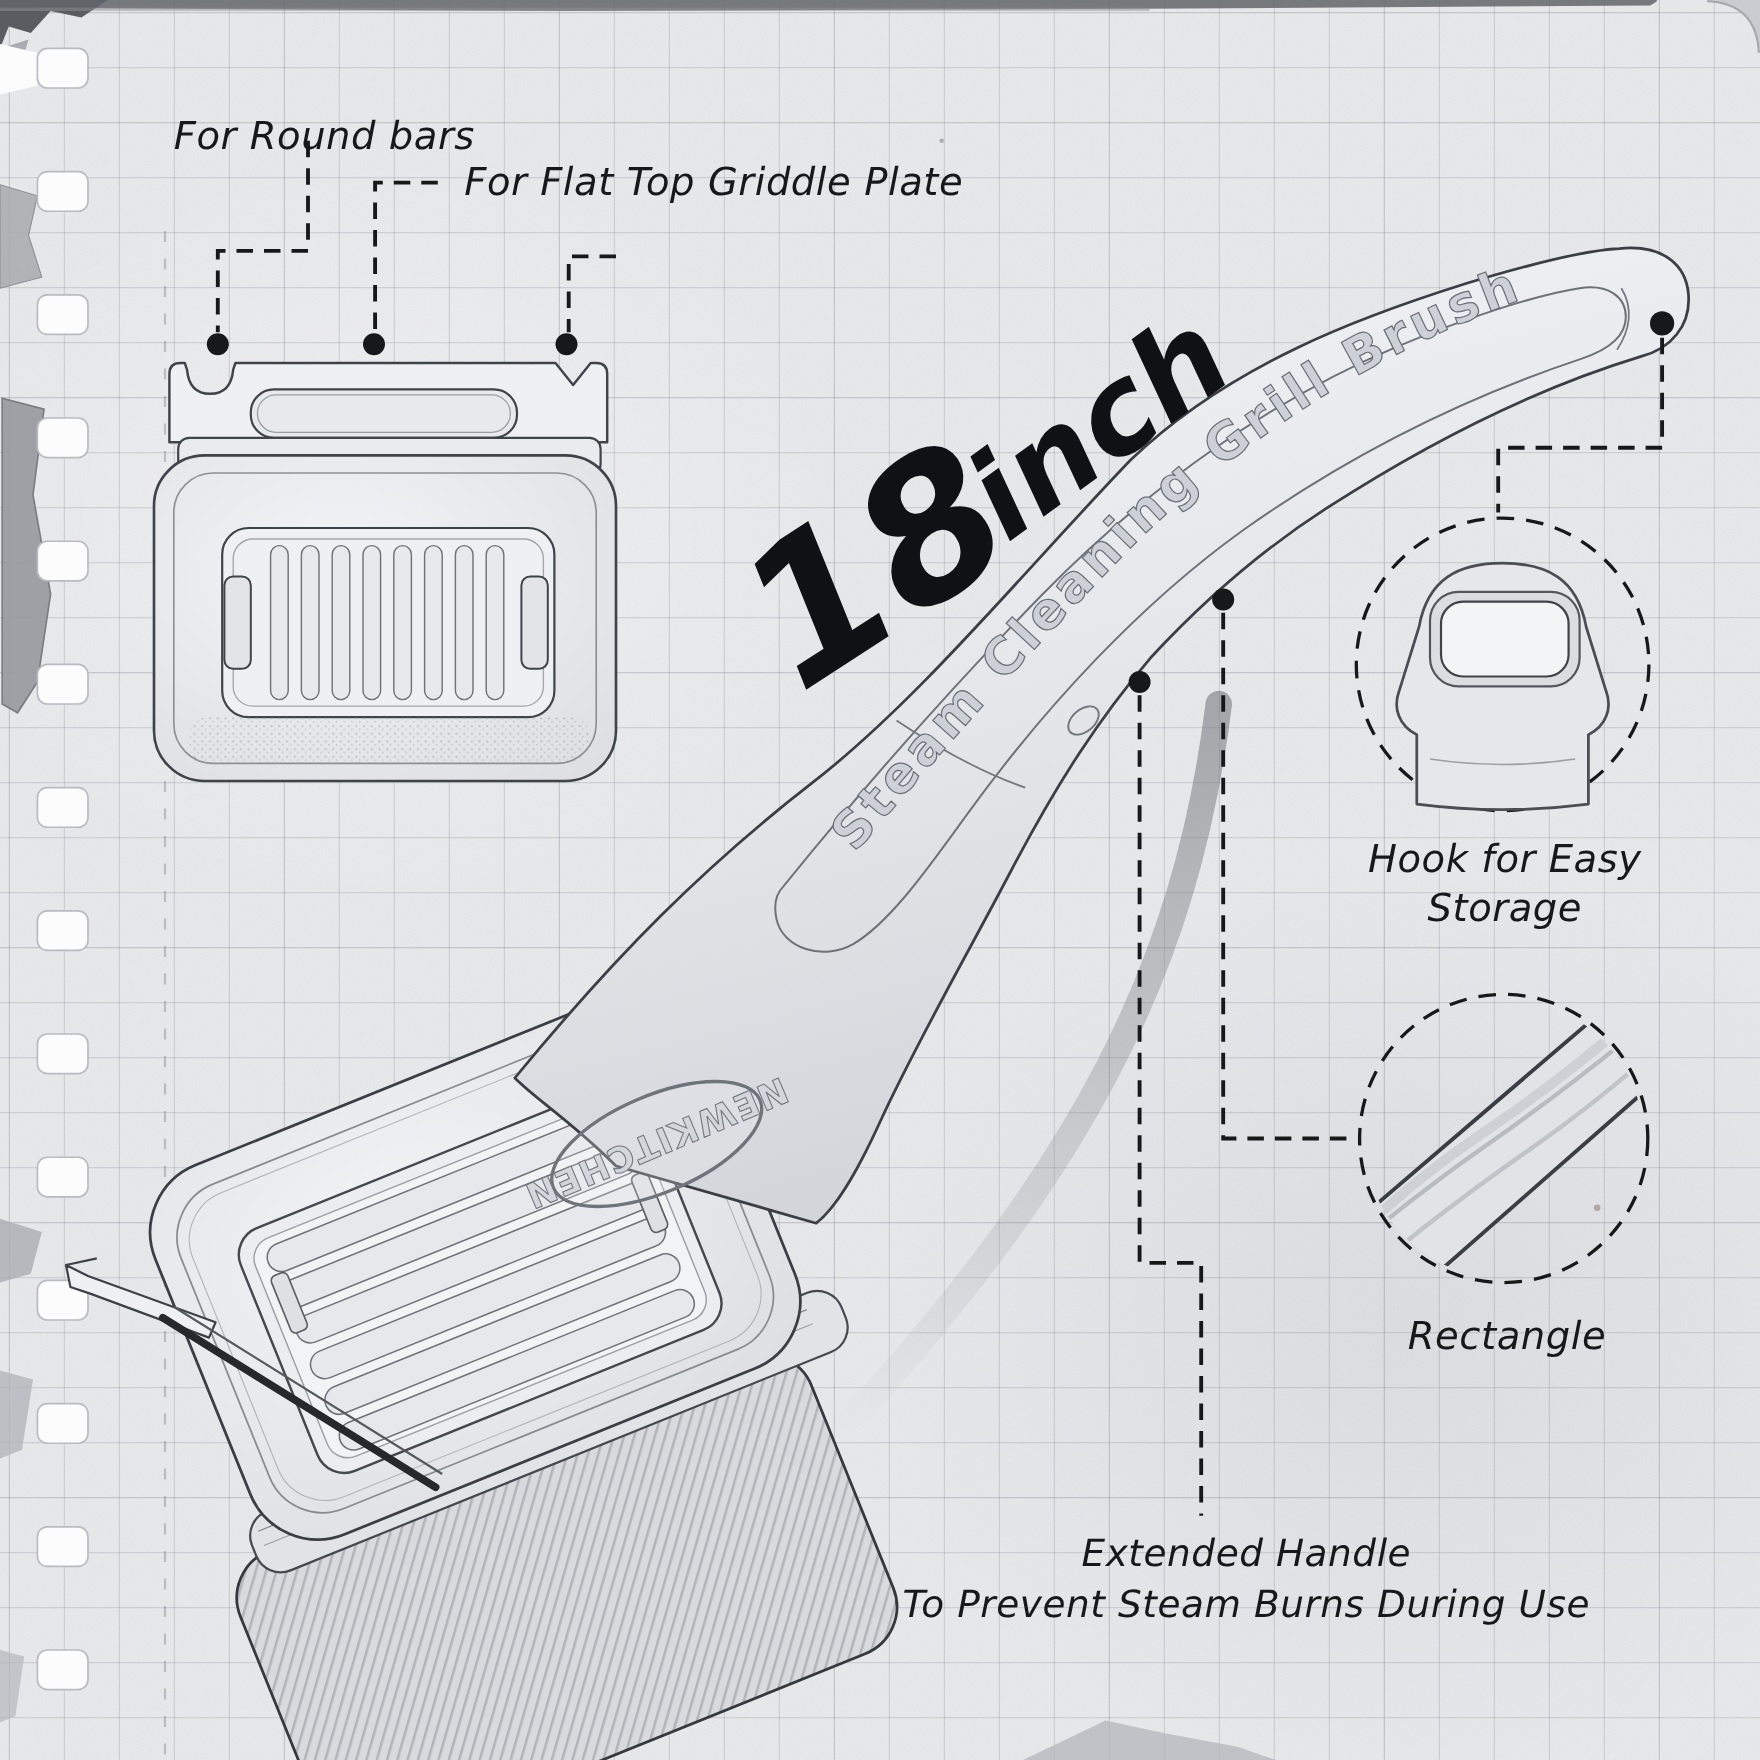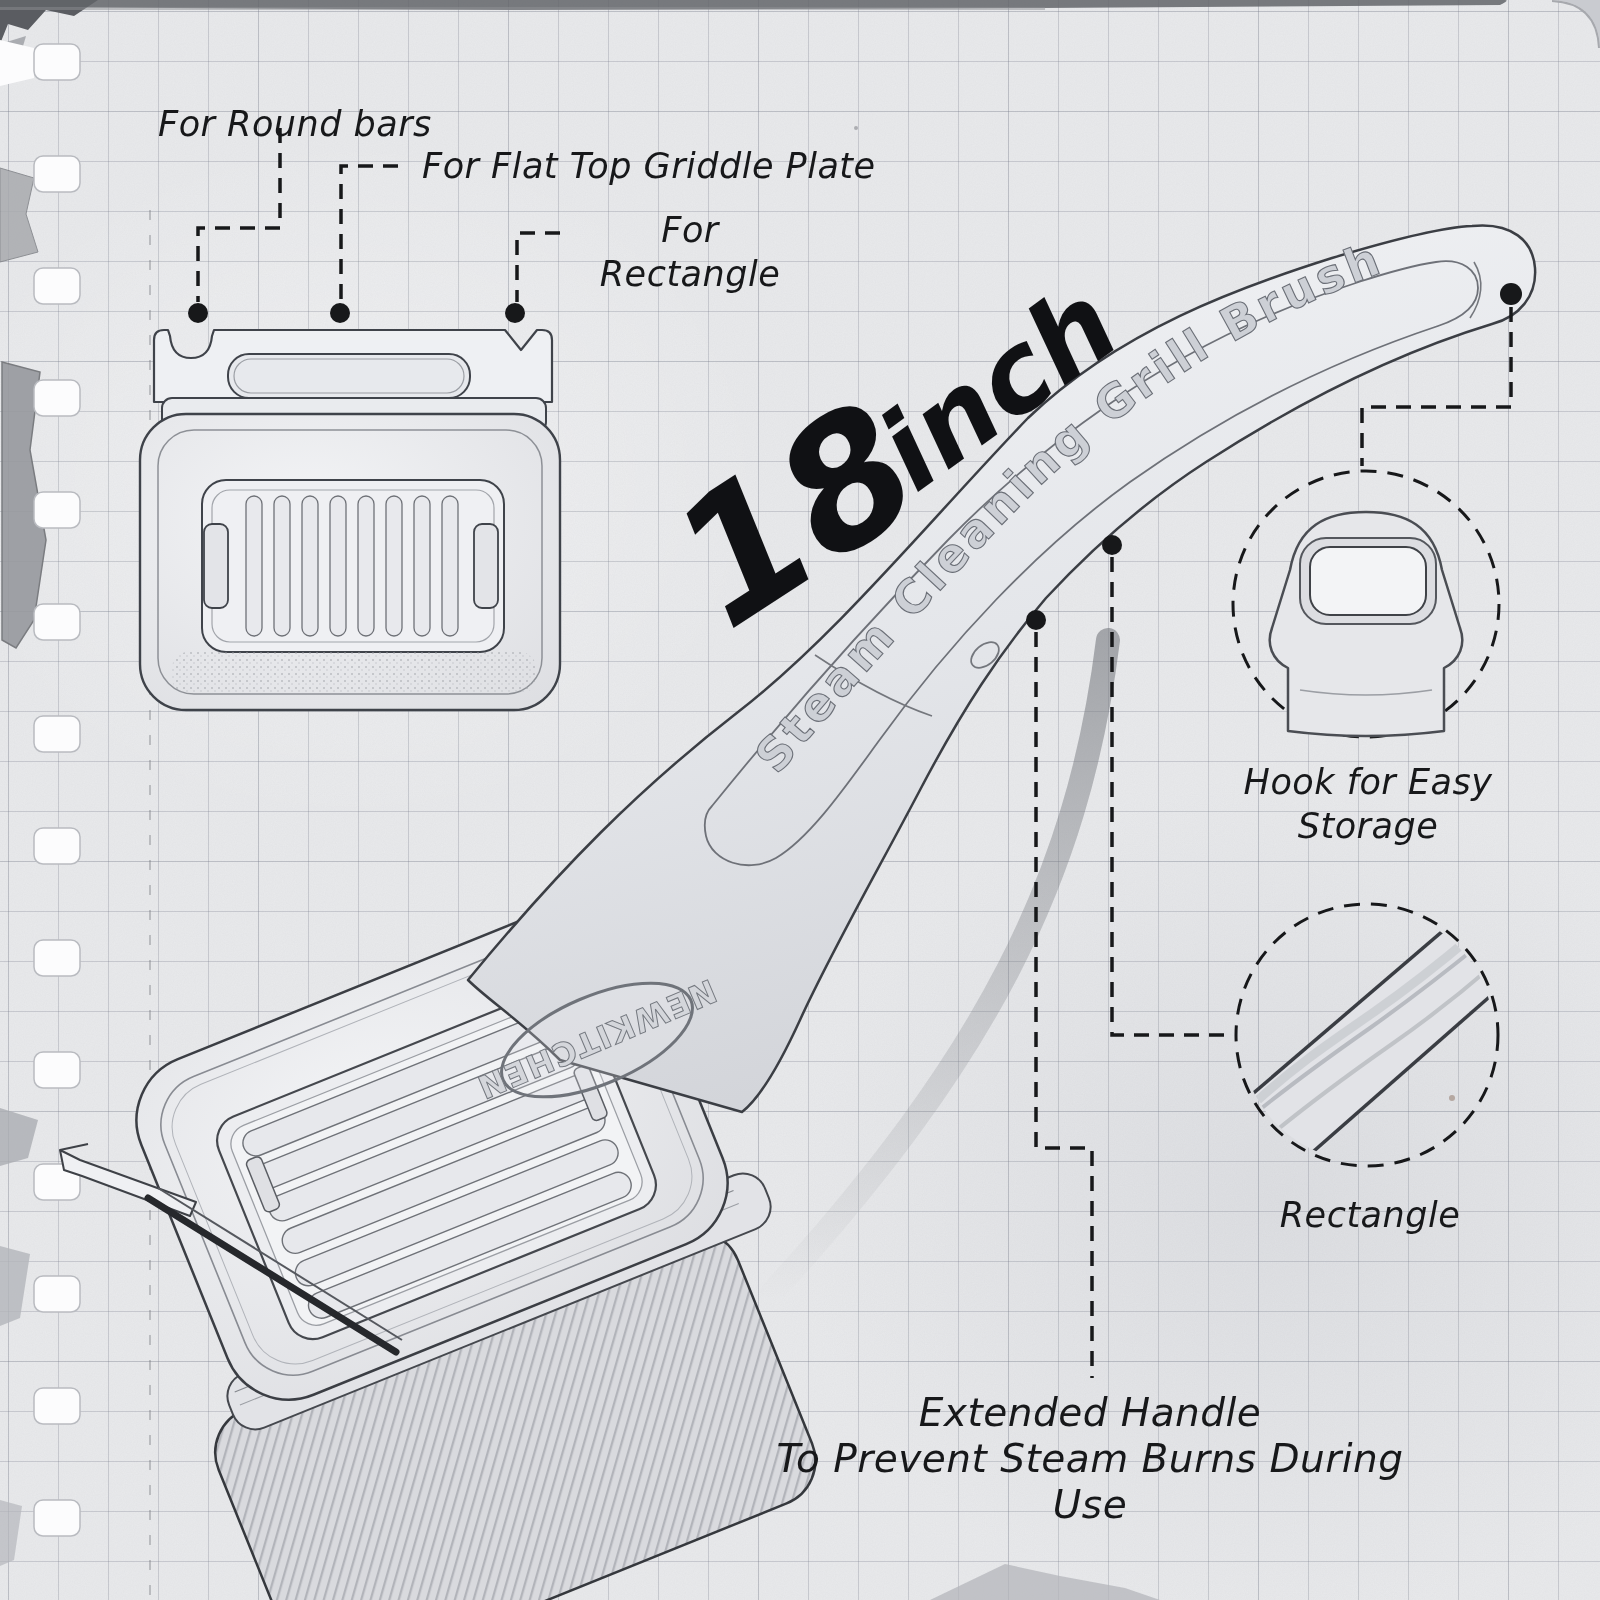--- a/index.html
+++ b/index.html
@@ -26,21 +26,21 @@
     position:absolute;color:#101114;font-weight:bold;font-style:italic;
     text-align:center;
   }
   #size-number{left:676px;top:424px;width:230px;font-size:175px;line-height:190px;transform:rotate(-33deg);}
   #size-unit{left:868px;top:322px;width:260px;font-size:110px;line-height:130px;transform:rotate(-36deg);}
   #lbl-round{left:158px;top:80px;margin-top:22px;}
   #lbl-flat{left:402px;top:144px;margin-left:20px;}
   #lbl-rect{left:566px;top:208px;width:248px;line-height:44px;}
   #lbl-hook{left:1172px;top:760px;width:392px;line-height:44px;}
   #lbl-ergo{left:1168px;top:1194px;width:404px;line-height:43px;}
-  #lbl-ext{left:768px;top:1390px;width:644px;line-height:46px;font-size:39px;}
+  #lbl-ext{left:811px;top:1390px;width:644px;line-height:46px;font-size:34px;}
 </style>
 </head>
 <body>
 
 <div id="stage">
 
 <svg width="1600" height="1600" viewBox="0 0 1600 1600">
   <defs>
     <filter id="grainF" x="0" y="0" width="100%" height="100%">
       <feTurbulence type="fractalNoise" baseFrequency="0.9" numOctaves="2" stitchTiles="stitch"></feTurbulence>
@@ -236,21 +236,20 @@
     <circle cx="515" cy="313" r="10"></circle>
     <circle cx="1511" cy="294" r="11"></circle>
     <circle cx="1112" cy="545" r="10"></circle>
     <circle cx="1036" cy="620" r="10"></circle>
   </g>
 </svg>
 
 <div class="note" id="lbl-round">For Round bars</div>
 <div class="note" id="lbl-flat">For Flat Top Griddle Plate</div>
 <div class="note center" id="lbl-rect">
-  <div>For Rectangle</div>
 </div>
 
 <div class="big" id="size-number">18</div>
 <div class="big" id="size-unit">inch</div>
 
 <div class="note center" id="lbl-hook">
   <div>Hook for Easy Storage</div>
 </div>
 
 <div class="note center" id="lbl-ergo">

